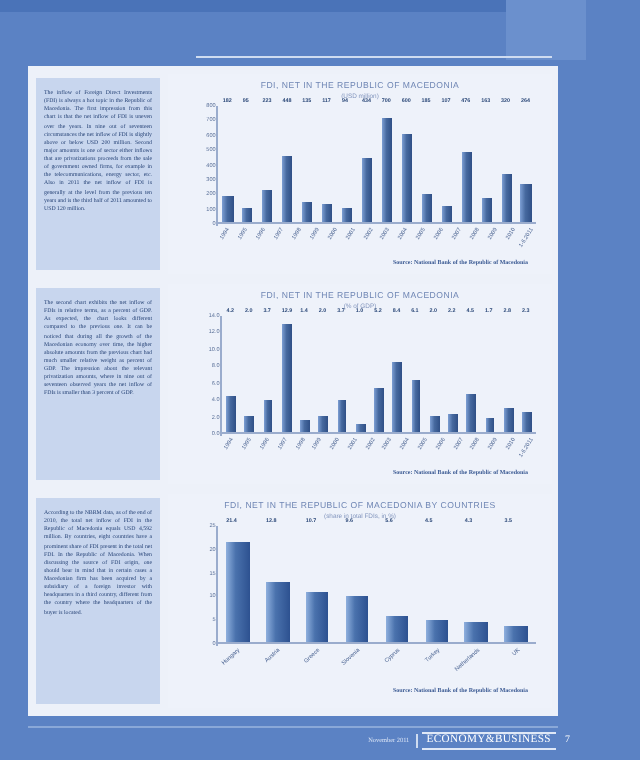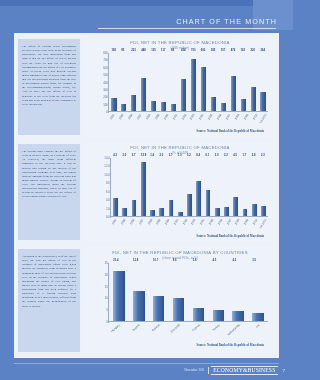--- a/index.html
+++ b/index.html
@@ -127,23 +127,20 @@
 </head>
 <body>
 
 <div class="page">
 
   <div class="topband">
     <div class="topband-inner"></div>
   </div>
   <div class="hdr-right-block"></div>
 
-  <div class="chart-of-month-row">
-    <div class="chart-of-month">CHART OF THE MONTH</div>
-  </div>
   <div class="hdr-underline"></div>
 
   <div class="card">
     <div class="card-inner">
 
       <div class="row row1 r1">
         <div class="textcol">
           <div class="body-text">The inflow of Foreign Direct Investments (FDI) is always a hot topic in the Republic of Macedonia. The first impression from this chart is that the net inflow of FDI is uneven over the years. In nine out of seventeen circumstances the net inflow of FDI is slightly above or below USD 200 million. Second major amounts is one of sector either inflows that are privatizations proceeds from the sale of government owned firms, for example in the telecommunications, energy sector, etc. Also in 2011 the net inflow of FDI is generally at the level from the previous ten years and is the third half of 2011 amounted to USD 120 million.</div>
         </div>
         <div class="chartbox">

